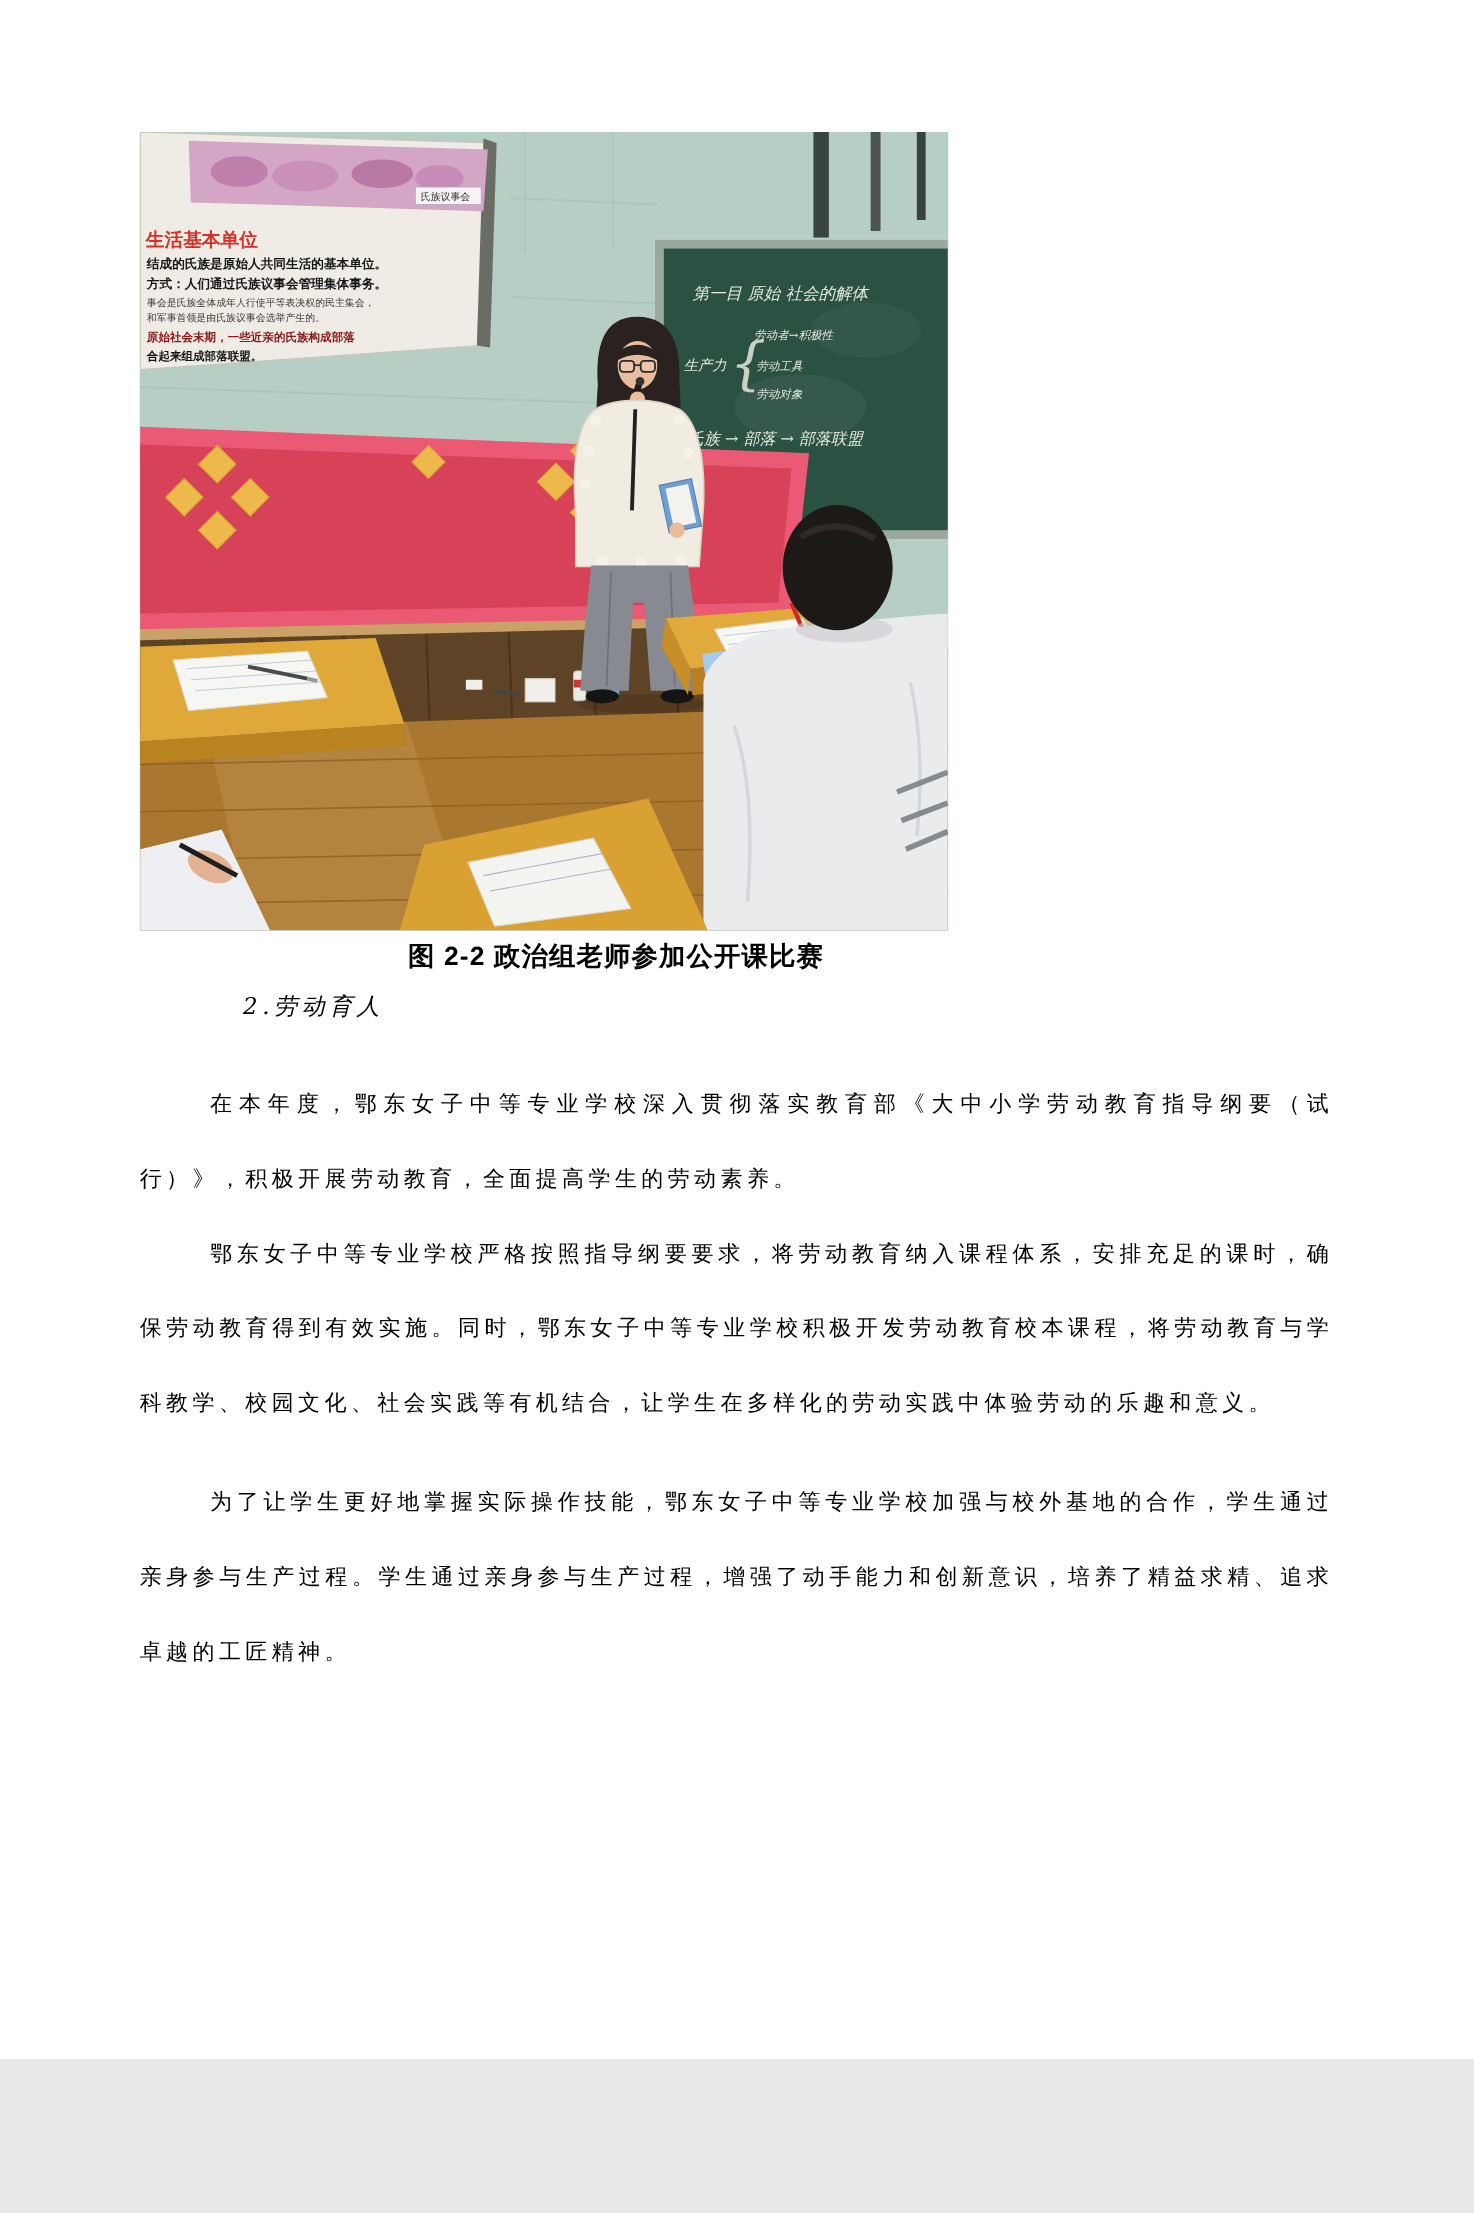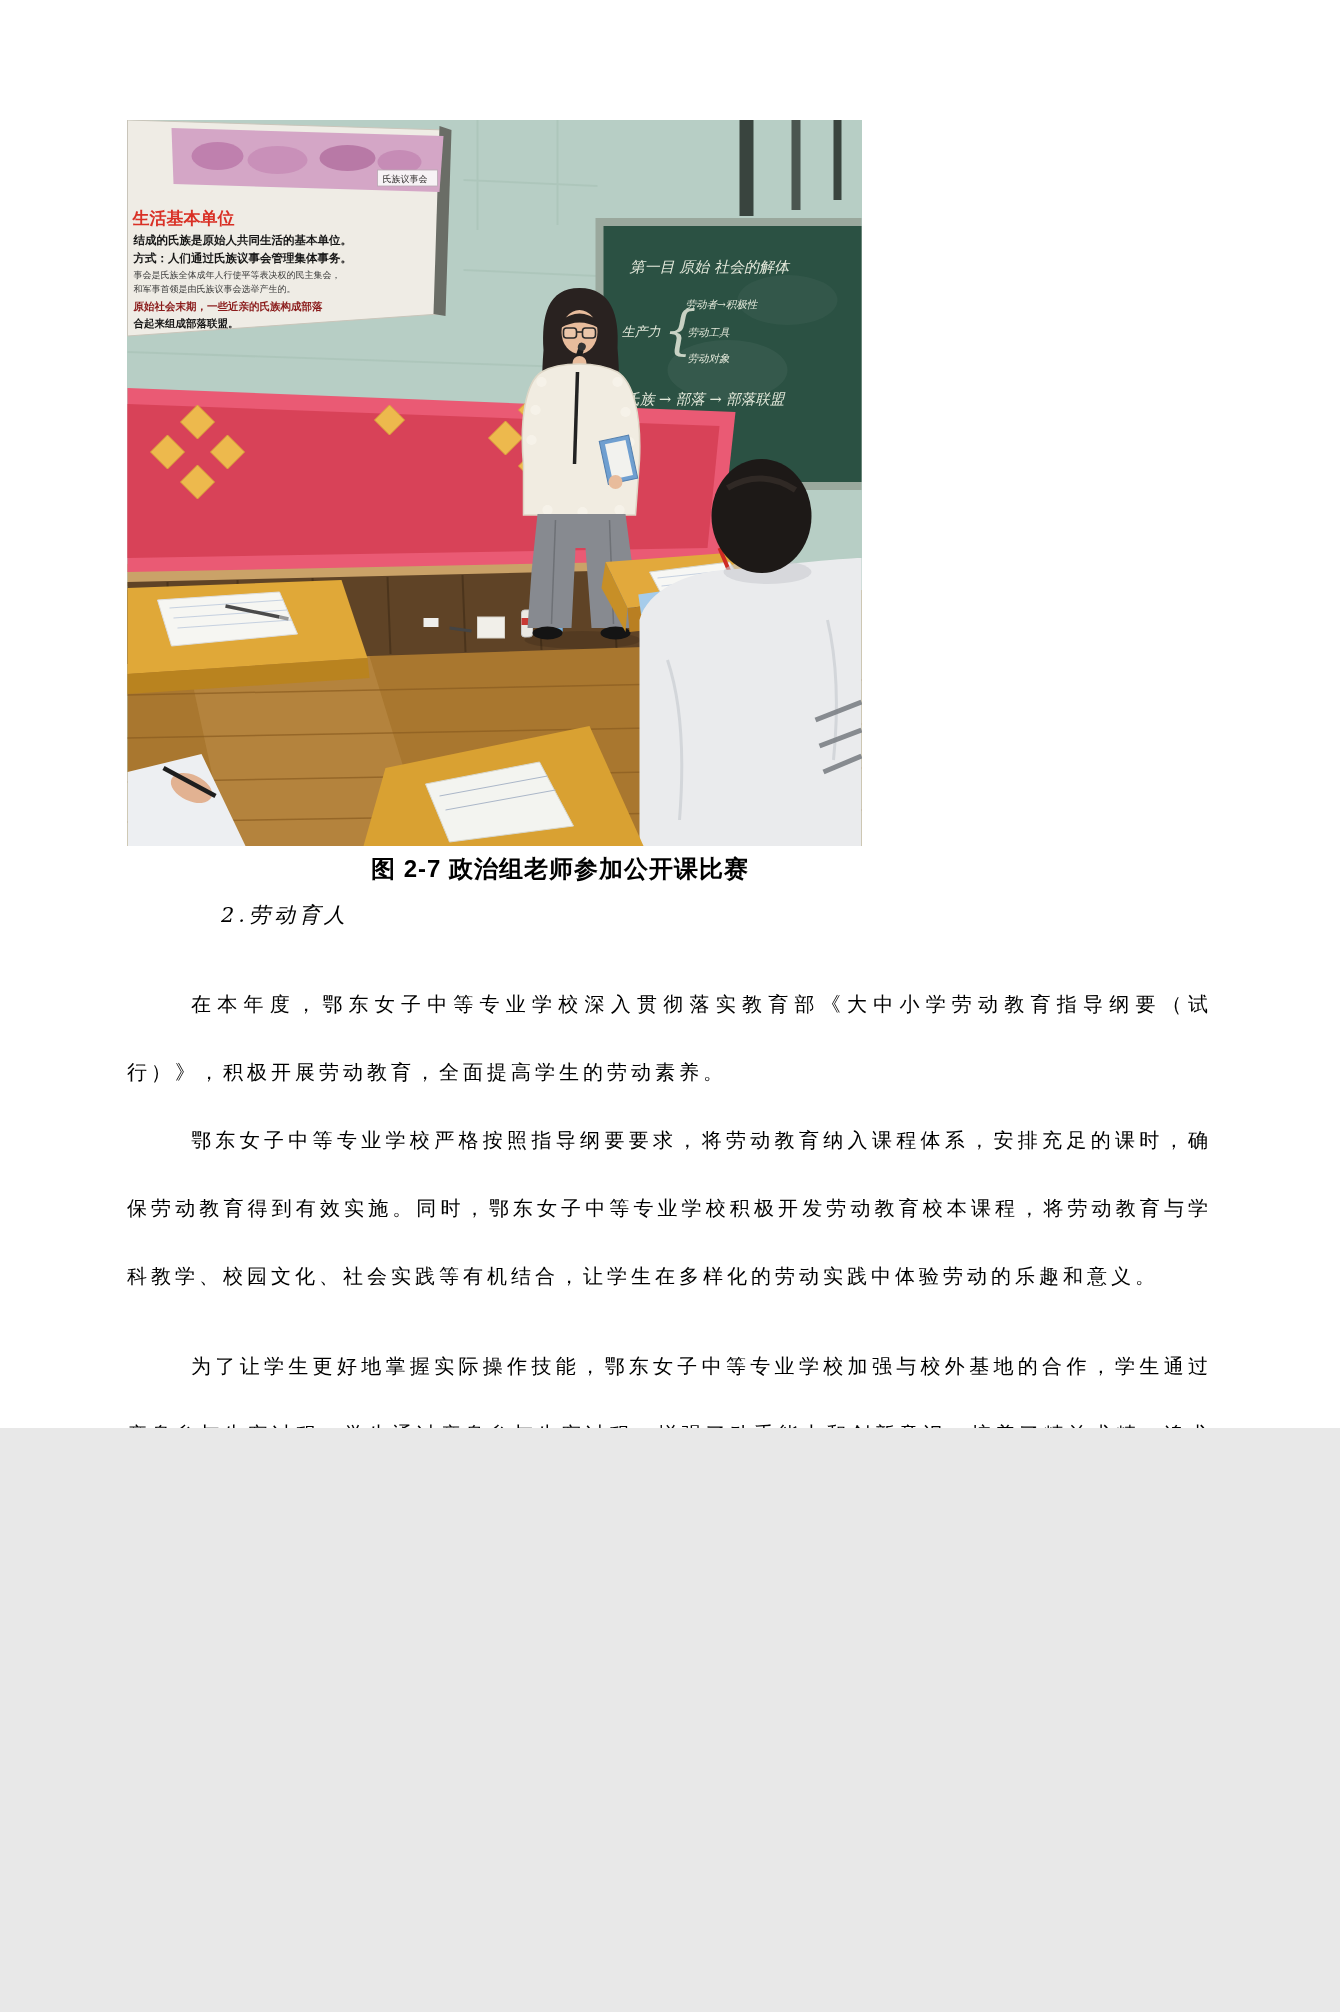--- a/index.html
+++ b/index.html
@@ -1,17 +1,17 @@
 <!DOCTYPE html>
 <html><head>
 <meta charset="utf-8">
 <style>
   html,body { margin:0; padding:0; background:#e8e8e8; }
   .page {
-    position:relative; width:1340px; height:1428px; background:#ffffff;
+    position:relative; width:1340px; height:1872px; background:#ffffff;
     overflow:hidden; font-family:"Liberation Serif","DejaVu Serif",serif; color:#000;
     margin:0 auto;
   }
   .figure { position:absolute; left:127px; top:120px; width:866px; margin:0; }
   .photo-frame { width:735px; height:726px; overflow:hidden; background:#b7cec5; }
   .photo-frame svg { display:block; }
   .figcaption {
     width:866px; margin-top:7px; text-align:center;
     font-family:"Liberation Sans","DejaVu Sans",sans-serif; font-weight:bold;
     font-size:24px; letter-spacing:1px; color:#000;
@@ -237,21 +237,21 @@
           <g stroke="#aab6c8" stroke-width="1">
             <line x1="312" y1="676" x2="420" y2="656"></line>
             <line x1="318" y1="690" x2="428" y2="670"></line>
           </g>
           <polygon points="0,652 74,634 118,726 0,726" fill="#edeff2"></polygon>
           <ellipse cx="64" cy="668" rx="22" ry="13" fill="#e2b292" transform="rotate(25 64 668)"></ellipse>
           <line x1="36" y1="648" x2="88" y2="676" stroke="#1e1e1e" stroke-width="4.5"></line>
         </g>
       </svg>
     </div>
-    <figcaption class="figcaption">图 2-7 政治组老师参加公开课比赛</figcaption>
+    <figcaption class="figcaption">图 2-2 政治组老师参加公开课比赛</figcaption>
   </figure>
 
   <h3 class="heading">2.劳动育人</h3>
 
   <div class="body-text">
     <p>在本年度，鄂东女子中等专业学校深入贯彻落实教育部《大中小学劳动教育指导纲要（试行）》，积极开展劳动教育，全面提高学生的劳动素养。</p>
     <p>鄂东女子中等专业学校严格按照指导纲要要求，将劳动教育纳入课程体系，安排充足的课时，确保劳动教育得到有效实施。同时，鄂东女子中等专业学校积极开发劳动教育校本课程，将劳动教育与学科教学、校园文化、社会实践等有机结合，让学生在多样化的劳动实践中体验劳动的乐趣和意义。</p>
     <p class="spaced">为了让学生更好地掌握实际操作技能，鄂东女子中等专业学校加强与校外基地的合作，学生通过亲身参与生产过程。学生通过亲身参与生产过程，增强了动手能力和创新意识，培养了精益求精、追求卓越的工匠精神。</p>
   </div>
 

